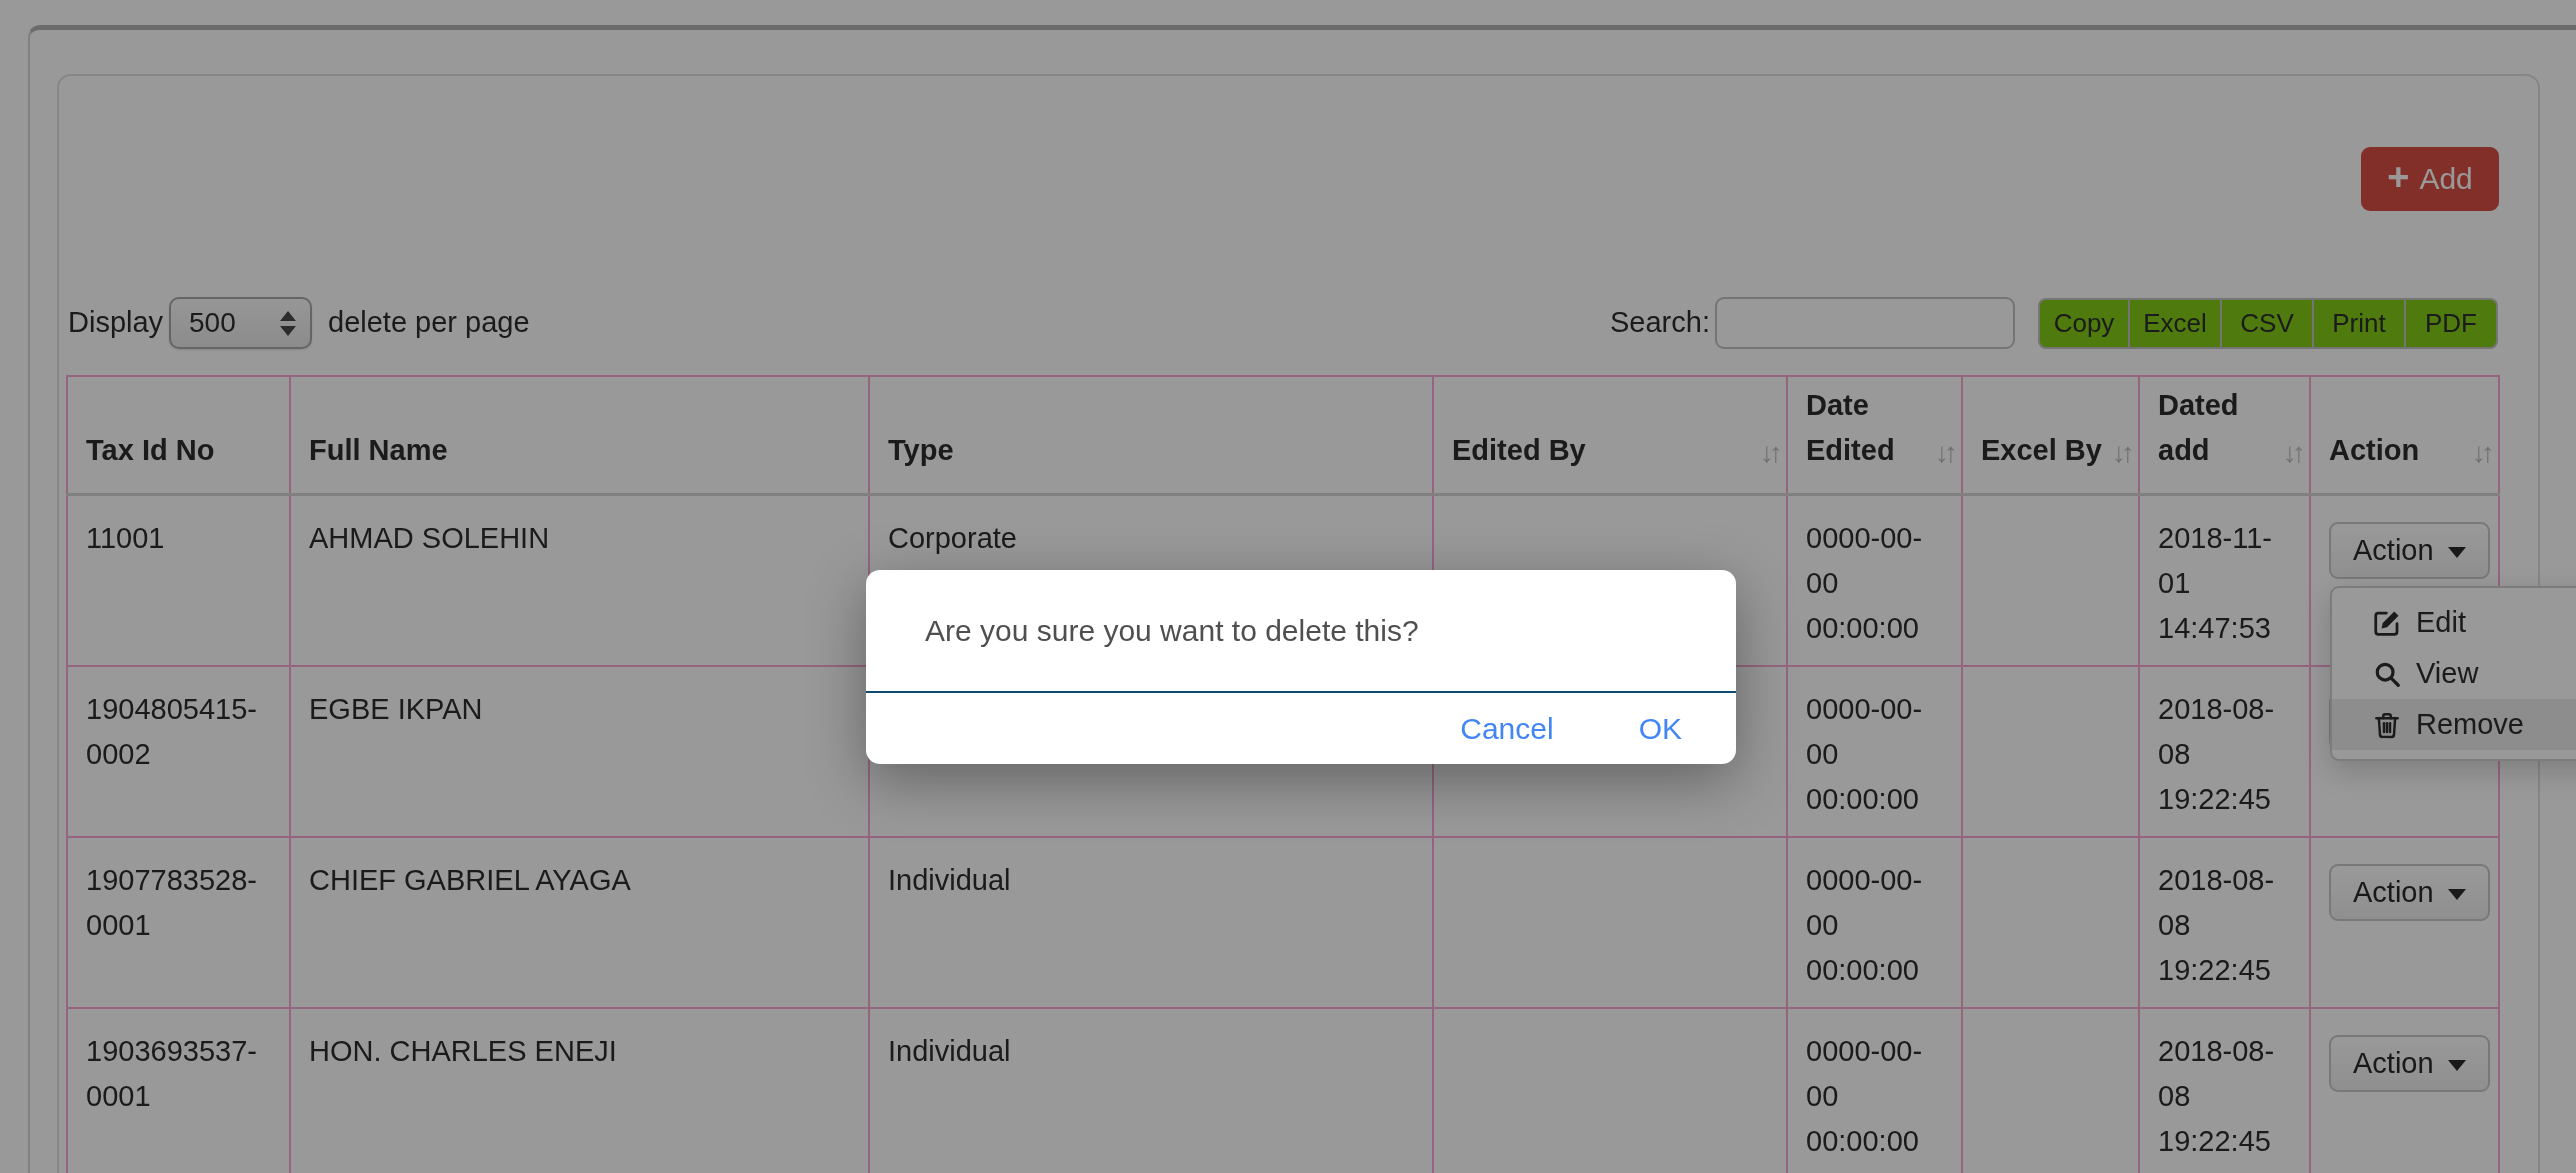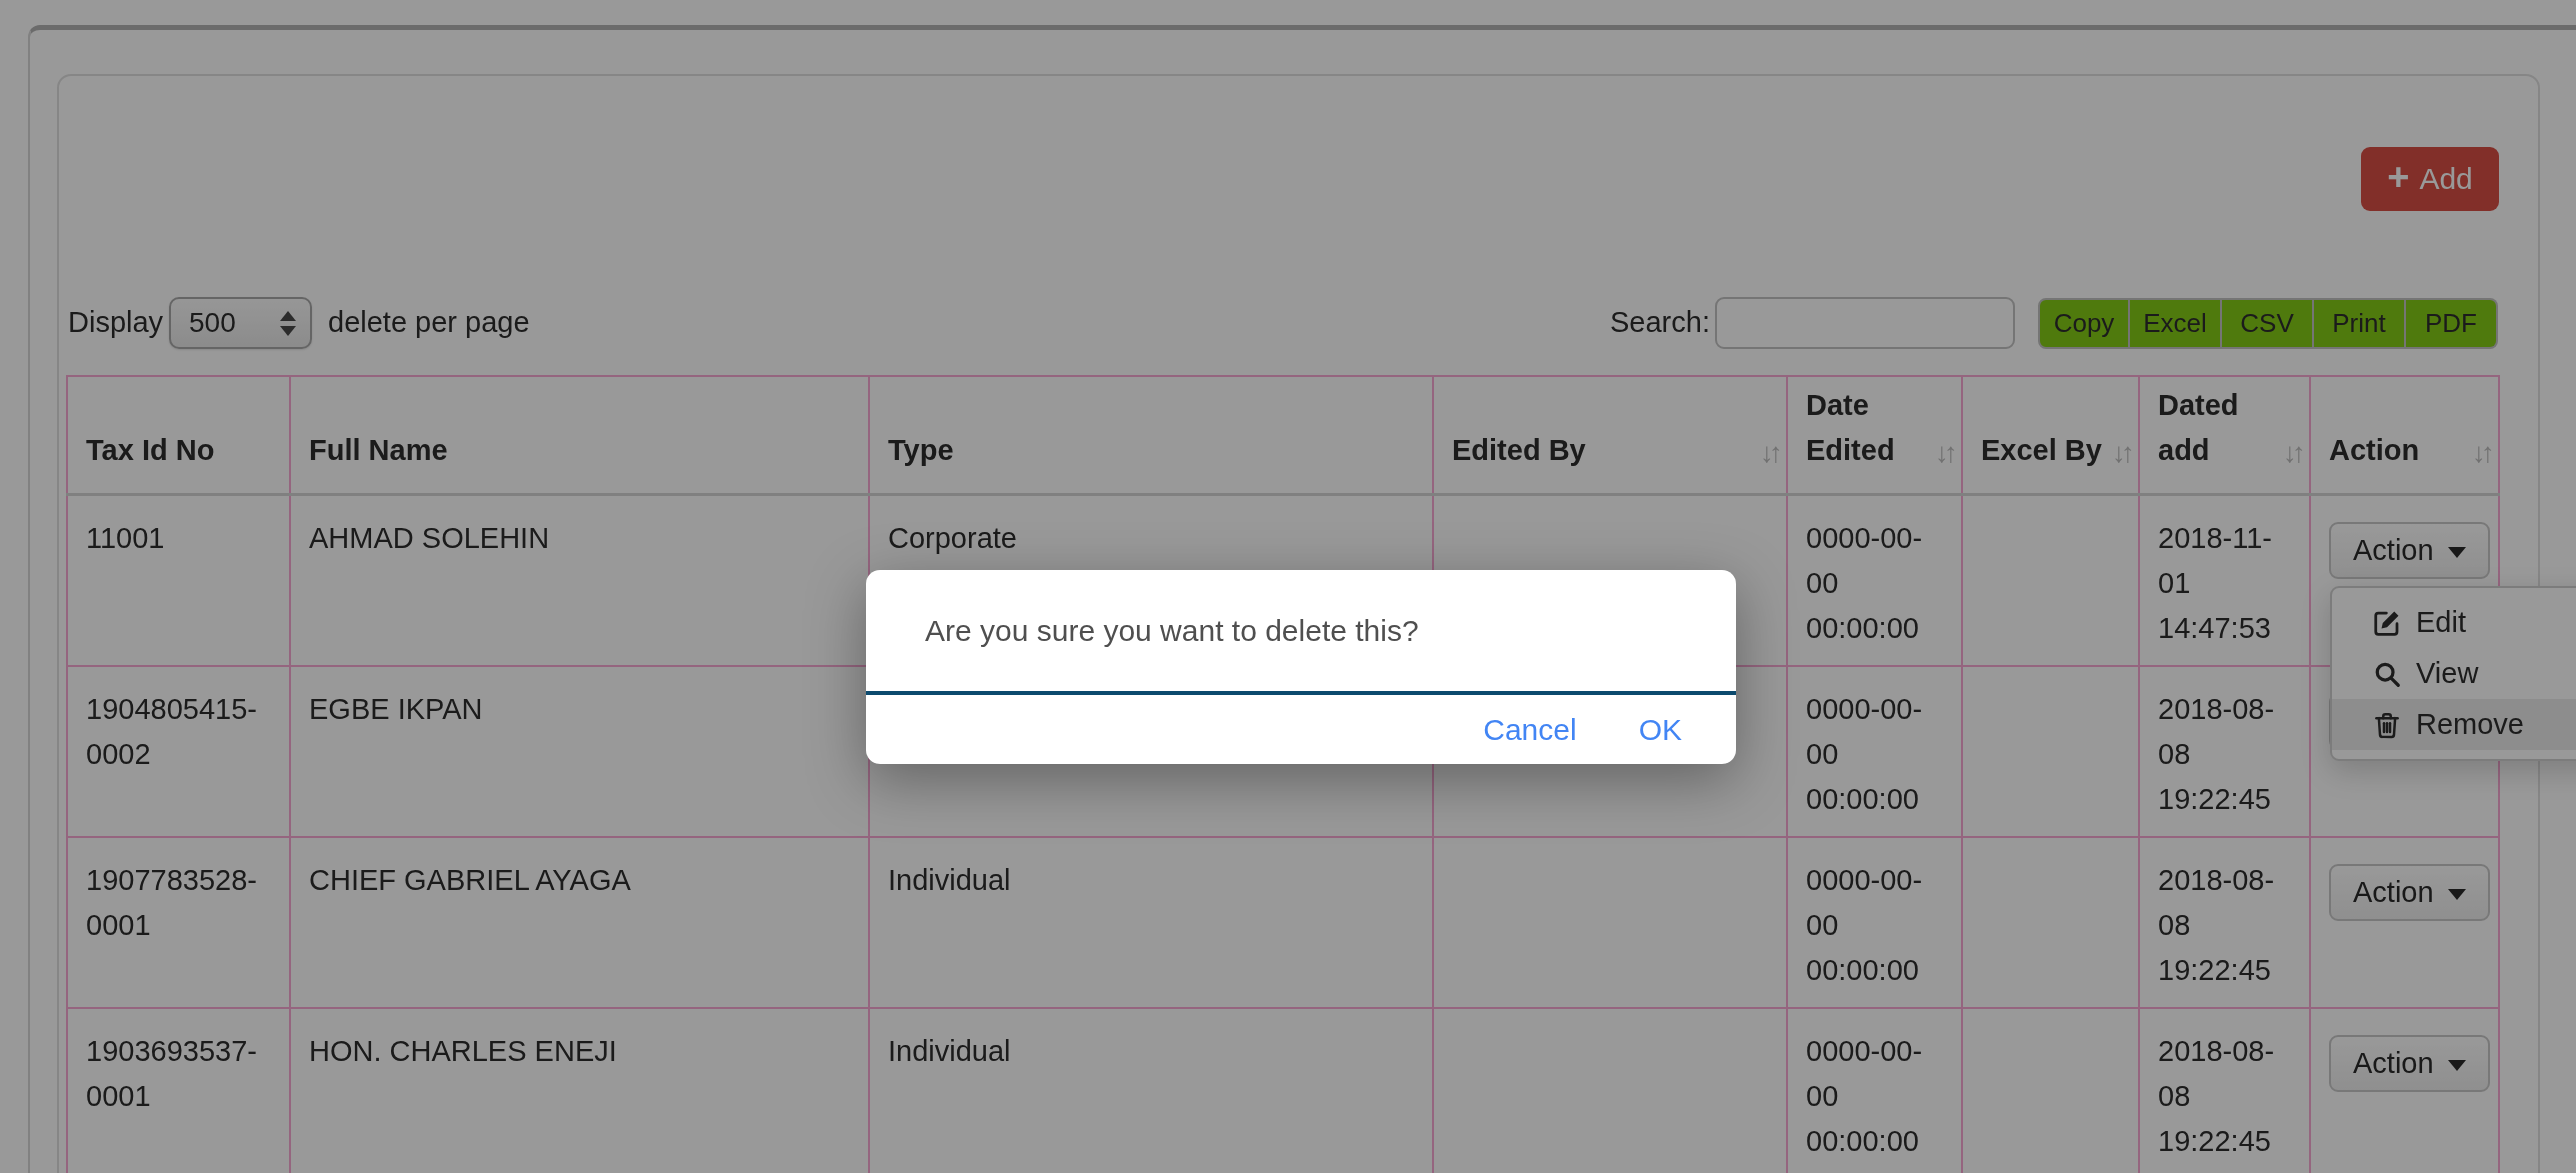--- a/index.html
+++ b/index.html
@@ -68,22 +68,22 @@
   .dd-item{height:51px;display:flex;align-items:center;gap:14px;padding-left:40px;
            font-size:29px;color:#2e2e2e;white-space:nowrap;cursor:pointer;}
   .dd-item.highlight{background:#ebebeb;}
   .dd-item svg{flex:0 0 auto;}
 
   
   .backdrop{position:absolute;inset:0;background:rgba(0,0,0,0.4);z-index:50;}
   .dialog{position:absolute;left:866px;top:570px;width:870px;height:194px;background:#fff;
           border-radius:14px;box-shadow:0 16px 59px rgba(0,0,0,0.35);z-index:60;}
   .dialog-message{position:absolute;left:59px;top:44px;font-size:30px;color:#4f4f4f;}
-  .dialog-footer{position:absolute;left:0;right:0;bottom:0;height:73px;border-top:4px solid #0c4a6e;
-                 display:flex;align-items:center;justify-content:flex-end;gap:62px;
+  .dialog-footer{position:absolute;left:0;right:0;bottom:0;height:73px;border-top:2px solid #0c4a6e;
+                 display:flex;align-items:center;justify-content:flex-end;gap:85px;
                  padding-right:54px;}
   .dialog-btn{background:none;border:none;font-size:30px;color:var(--accent-blue,#4285f4);
               cursor:pointer;font-family:inherit;padding:0;}
 </style>
 </head>
 <body>
 
 <div class="stage">
 
   <div class="outer-panel"></div>

